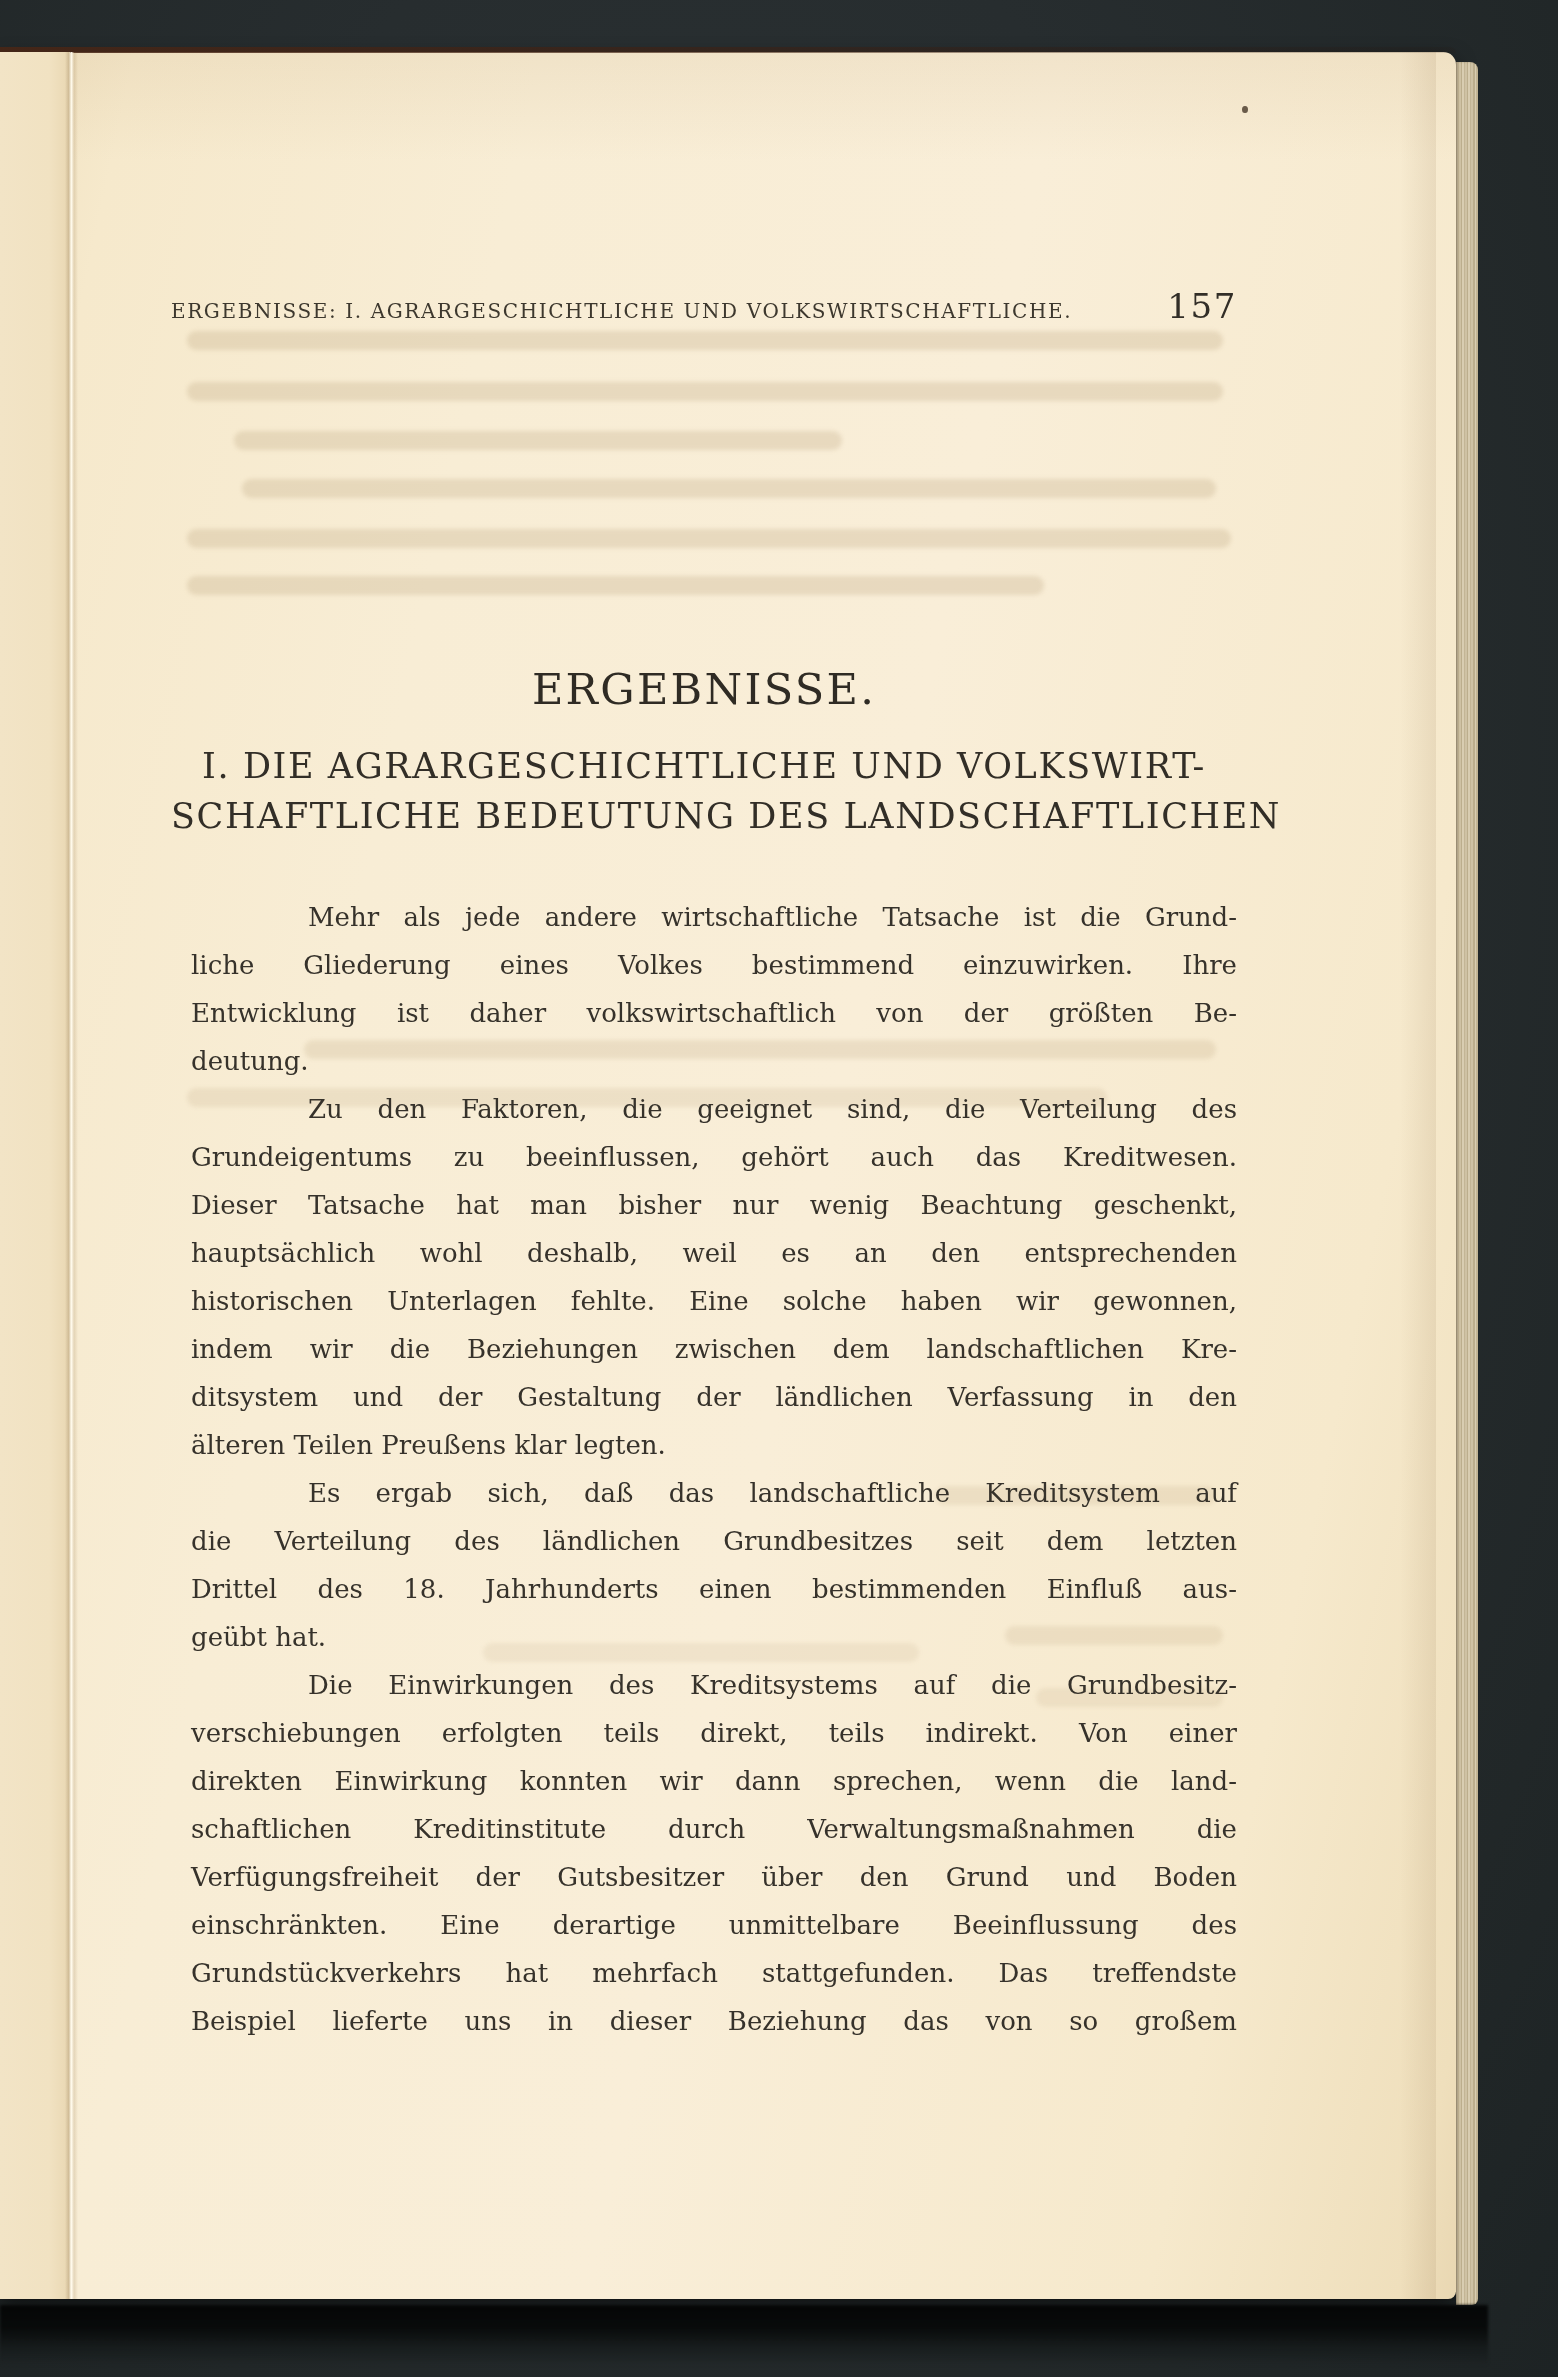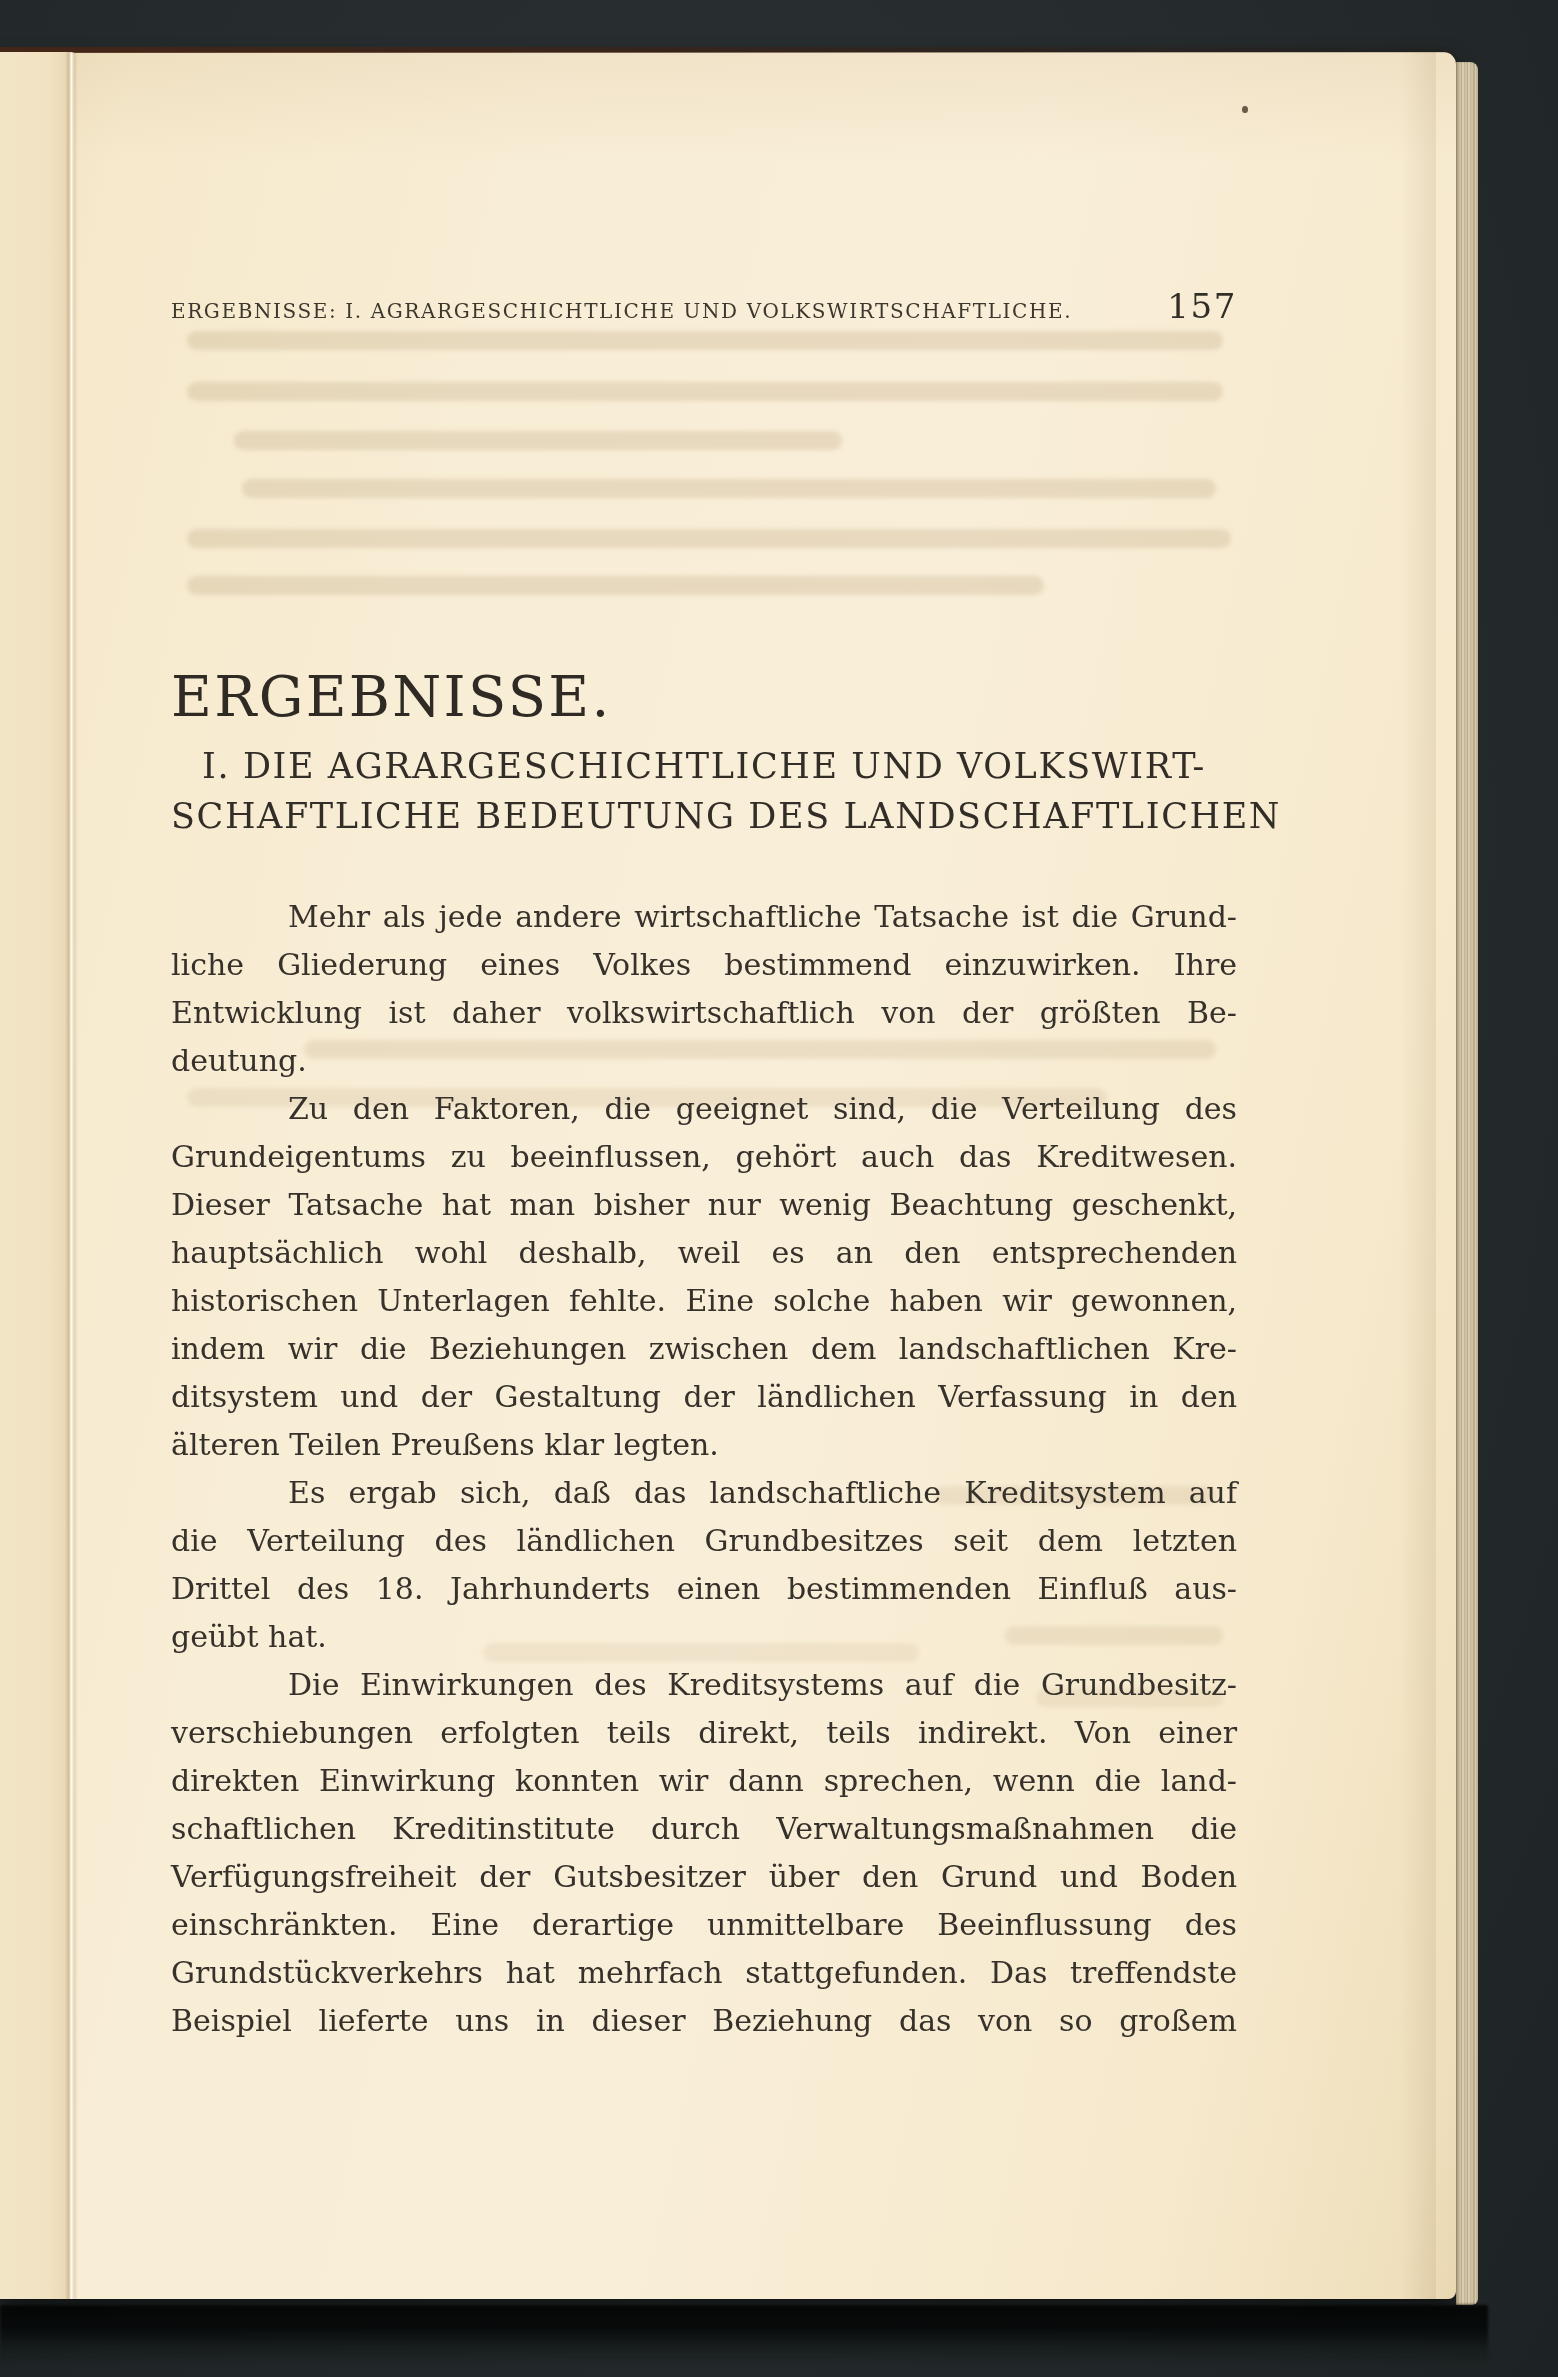--- a/index.html
+++ b/index.html
@@ -103,22 +103,22 @@
   .page-number {
     font-size: 34px;
     letter-spacing: 1.6px;
     color: #322e27;
   }
 
   .chapter-title {
     position: absolute;
     left: 171px; top: 612px;
     width: 1066px;
-    text-align: left;
-    font-size: 56px;
+    text-align: center;
+    font-size: 43px;
     font-weight: normal;
     letter-spacing: 2.3px;
     color: #2f2b24;
   }
 
   .section-heading {
     position: absolute;
     left: 171px; top: 689px;
     width: 1066px;
     text-align: center;
@@ -131,25 +131,26 @@
     white-space: nowrap;
   }
 
   .body-text {
     position: absolute;
     left: 171px; top: 841px;
     width: 1066px;
     color: #36322b;
   }
   .bl {
-    font-size: 30px;
+    font-size: 26px;
     height: 48px;
     line-height: 48px;
     text-align: justify;
     text-align-last: justify;
+    margin-left: 20px;
   }
   .bl.indent { padding-left: 117px; }
   .bl.lastline { text-align-last: left; }
 
   
   .ghost {
     position: absolute;
     height: 18.7px;
     border-radius: 9.4px;
     background: rgba(172,146,104,0.22);

